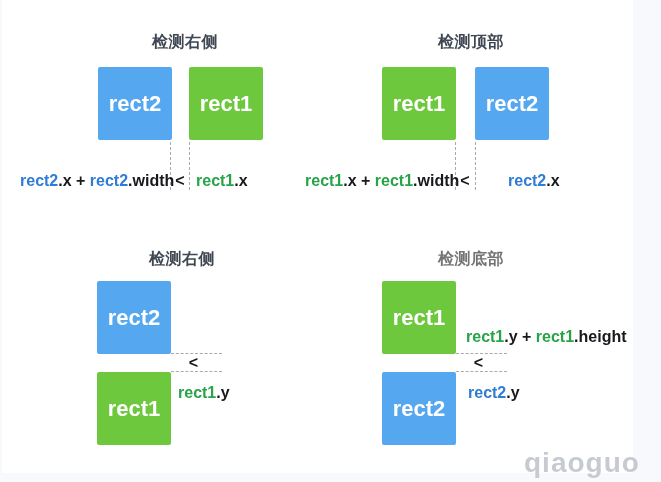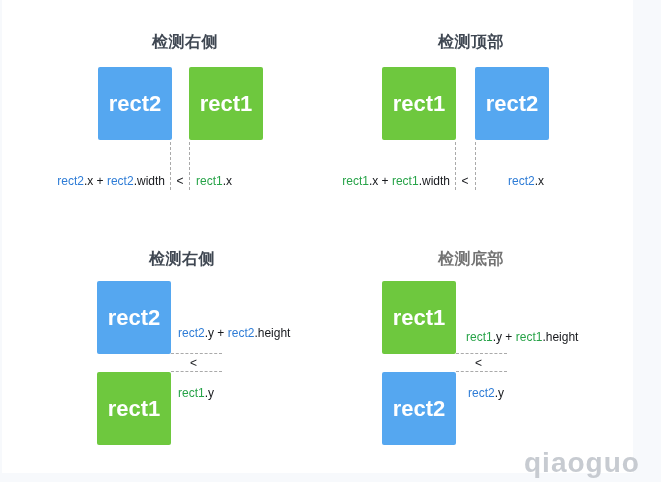--- a/index.html
+++ b/index.html
@@ -14,21 +14,21 @@
     letter-spacing:0.5px;white-space:nowrap;
   }
   .square{
     position:absolute;width:74px;height:73px;border-radius:2px;
     display:flex;align-items:center;justify-content:center;
   }
   .sq-label{font-size:22px;font-weight:bold;}
   .vdash{position:absolute;width:0;border-left:1px dashed #aaaaaa;}
   .hdash{position:absolute;height:0;border-top:1px dashed #aaaaaa;}
   .formula{
-    position:absolute;font-size:12px;font-weight:normal;
+    position:absolute;font-size:16px;font-weight:bold;
     white-space:nowrap;line-height:14px;
   }
   .watermark{
     position:absolute;font-size:28px;font-weight:bold;
     letter-spacing:1px;line-height:30px;margin-top:7px;
   }
 </style>
 </head>
 <body>
 
@@ -71,23 +71,20 @@
 
   <div class="title" style="left: 132px; top: 249px; width: 100px; color: rgb(63, 71, 82);">检测右侧</div>
   <div class="square" style="left: 97px; top: 281px; background: rgb(85, 167, 240);">
     <span class="sq-label" style="color: rgb(255, 255, 255);">rect2</span>
   </div>
   <div class="square" style="left: 97px; top: 372px; background: rgb(110, 200, 62);">
     <span class="sq-label" style="color: rgb(255, 255, 255);">rect1</span>
   </div>
   <div class="hdash" style="left:171px;top:353px;width:51px;"></div>
   <div class="hdash" style="left:171px;top:371px;width:51px;"></div>
-  <div class="formula" style="left:178px;top:326px;">
-    <span style="color: rgb(46, 124, 214);">rect2</span><span style="color: rgb(23, 25, 29);">.y</span><span style="color: rgb(23, 25, 29);"> + </span><span style="color: rgb(46, 124, 214);">rect2</span><span style="color: rgb(23, 25, 29);">.height</span>
-  </div>
   <div class="formula" style="left: 171px; top: 356px; width: 45px; text-align: center; color: rgb(23, 25, 29);">&lt;</div>
   <div class="formula" style="left:178px;top:386px;">
     <span style="color: rgb(39, 163, 72);">rect1</span><span style="color: rgb(23, 25, 29);">.y</span>
   </div>
 
   <div class="title" style="left: 421px; top: 249px; width: 100px; color: #737373;">检测底部</div>
   <div class="square" style="left: 382px; top: 281px; background: rgb(110, 200, 62);">
     <span class="sq-label" style="color: rgb(255, 255, 255);">rect1</span>
   </div>
   <div class="square" style="left: 382px; top: 372px; background: rgb(85, 167, 240);">

